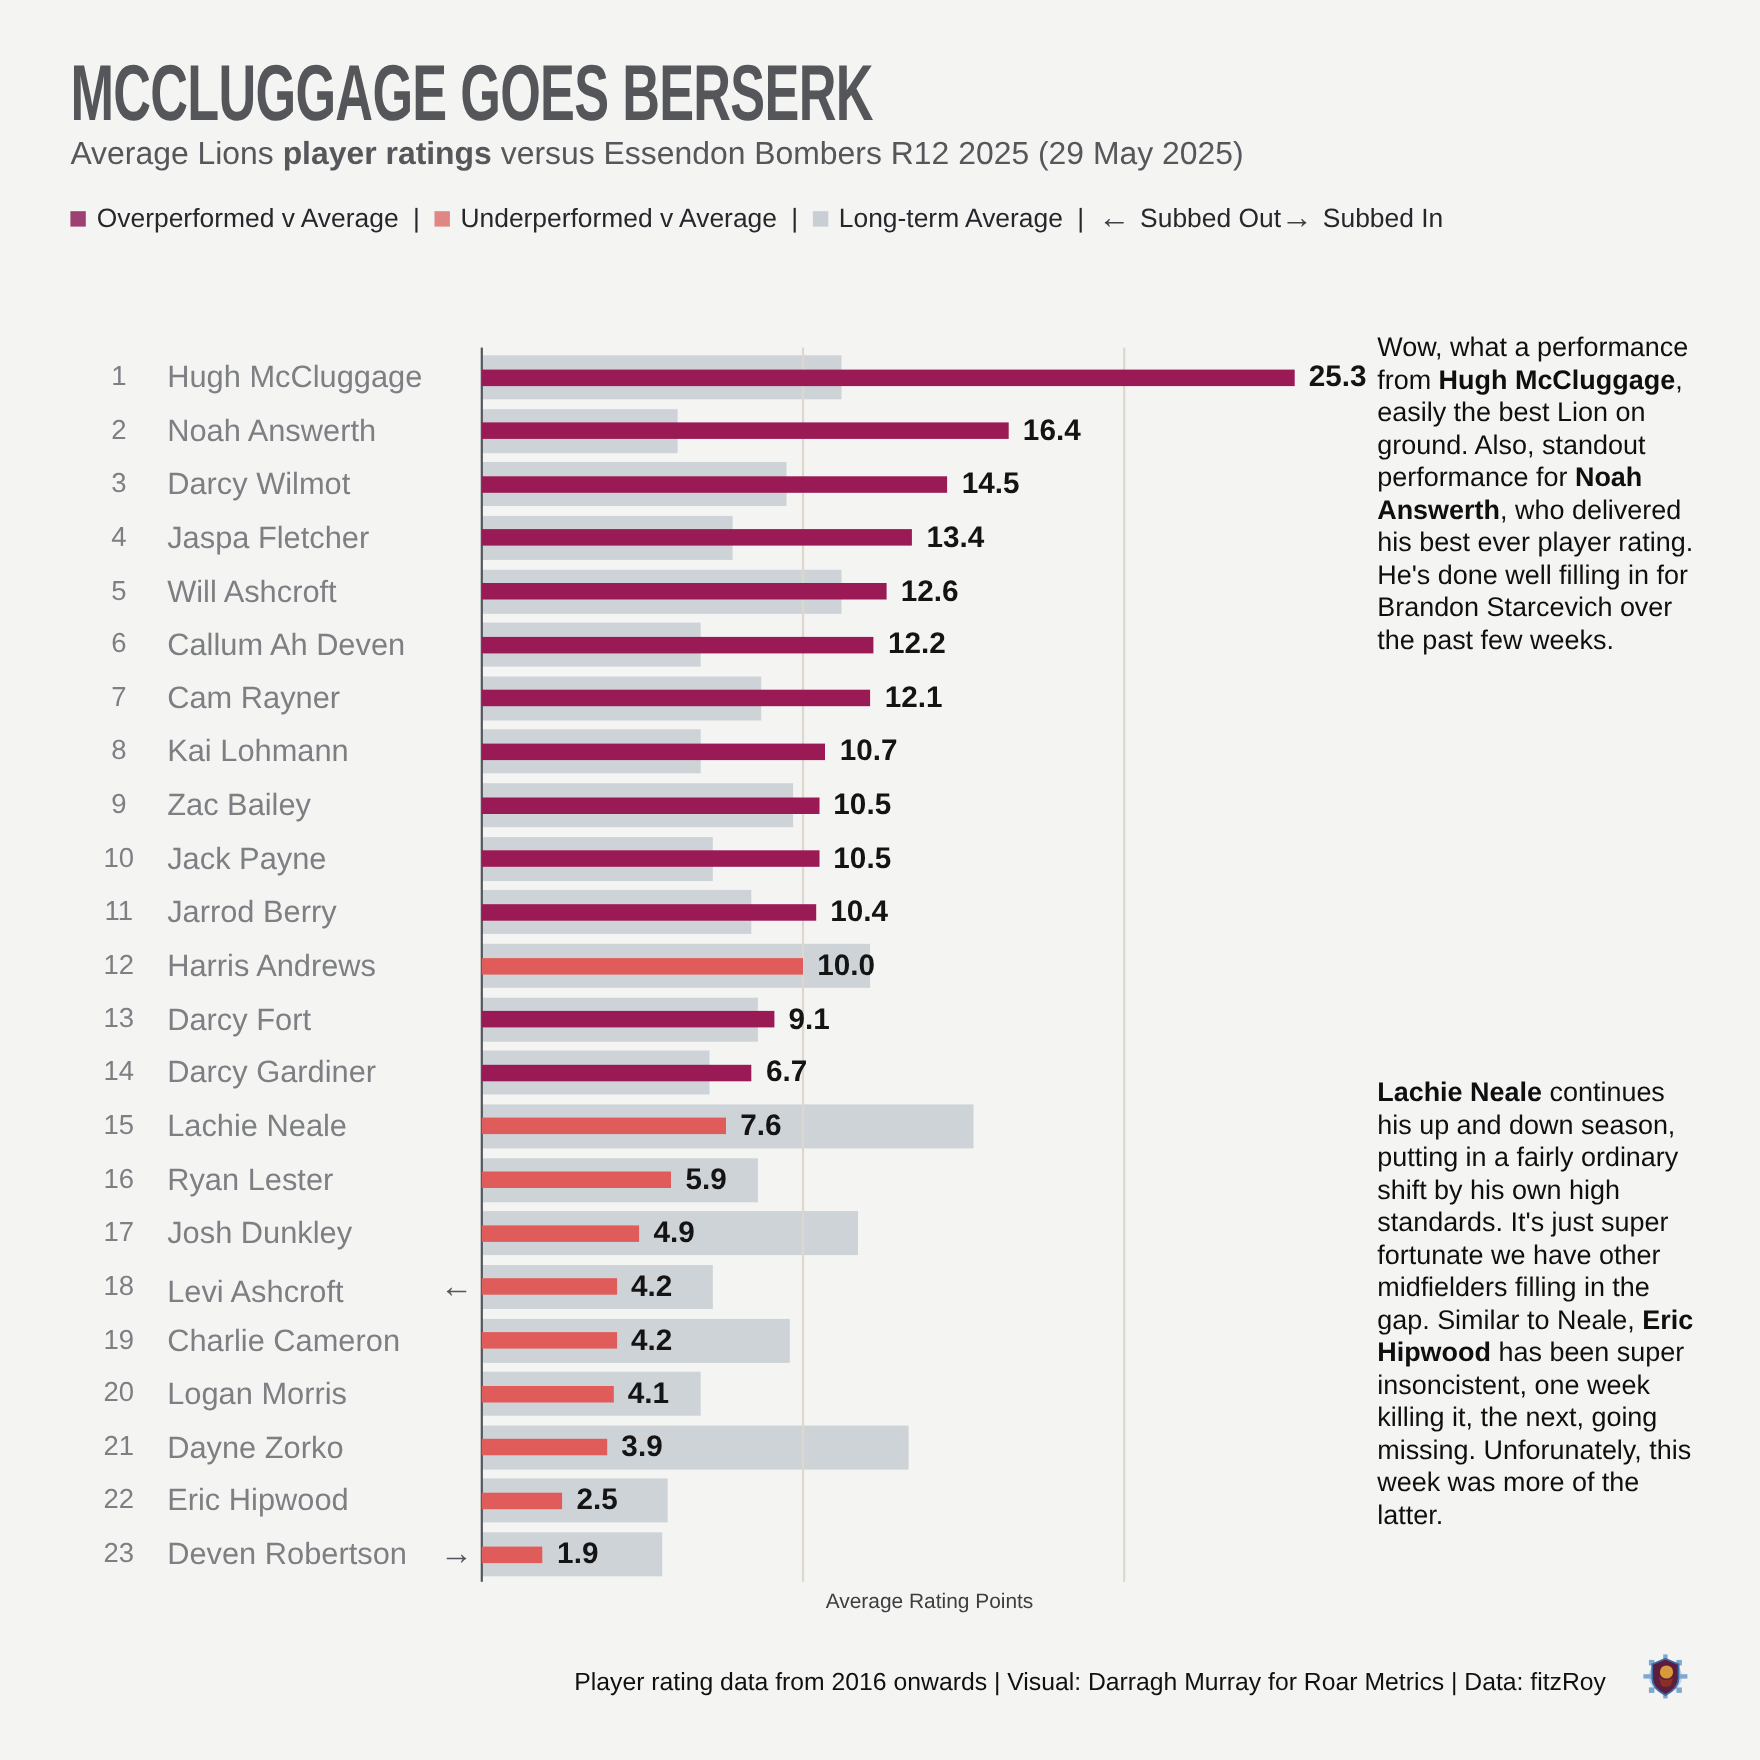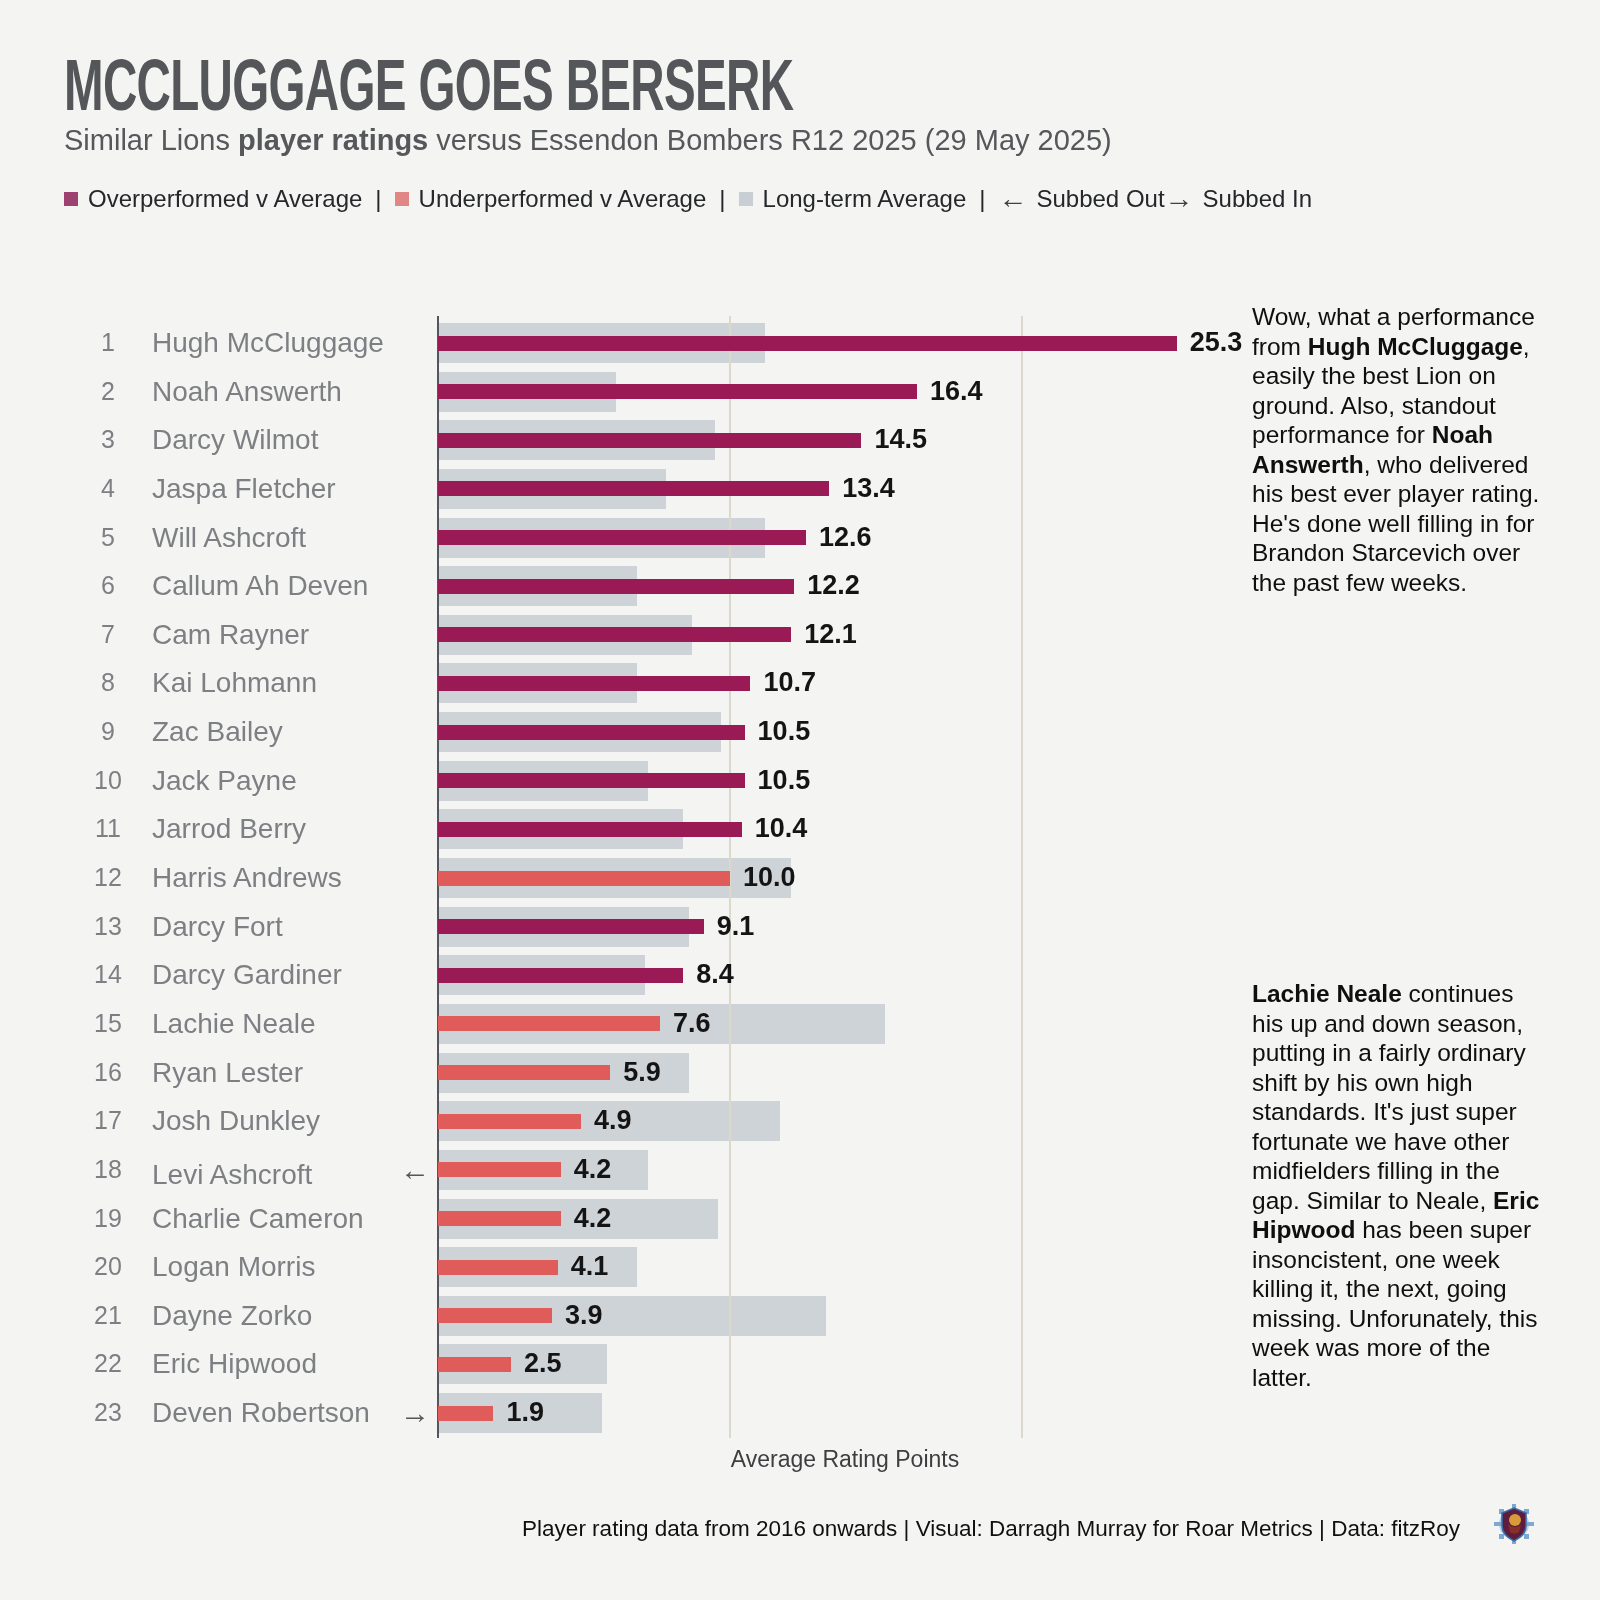--- a/index.html
+++ b/index.html
@@ -41,32 +41,32 @@
   .row-subarrow{position:absolute;font-size:30px;color:#53565a;z-index:5;line-height:1;}
   
   .annotation{
     left:1252px;width:290px;font-size:24.5px;line-height:1.205;color:#0f0f0f;
   }
   #annotation-top{top:302px;}
   #annotation-bottom{top:979px;}
   
   #x-axis-label{
     left:437px;top:1446px;width:816px;text-align:center;
-    font-size:23px;color:#3d3e40;
+    font-size:19px;color:#3d3e40;
   }
   #footer{
     top:1516px;right:140px;font-size:22.5px;color:#101010;white-space:nowrap;
   }
   #footer-logo{right:64px;top:1502px;width:44px;height:44px;}
 </style>
 </head>
 <body>
 
 <div class="abs" id="page-title">MCCLUGGAGE GOES BERSERK</div>
-<div class="abs" id="page-subtitle"><span>Similar Lions </span><span style="font-weight: 700;">player ratings</span><span> versus Essendon Bombers R12 2025 (29 May 2025)</span></div>
+<div class="abs" id="page-subtitle"><span>Average Lions </span><span style="font-weight: 700;">player ratings</span><span> versus Essendon Bombers R12 2025 (29 May 2025)</span></div>
 
 <div class="abs" id="legend">
     <span class="legend-swatch" style="background: rgb(156, 65, 112);"></span>
     <span>Overperformed v Average</span>
     <span class="legend-sep">|</span>
     <span class="legend-swatch" style="background: rgb(224, 134, 132);"></span>
     <span>Underperformed v Average</span>
     <span class="legend-sep">|</span>
     <span class="legend-swatch" style="background: rgb(201, 206, 213);"></span>
     <span>Long-term Average</span>
@@ -143,21 +143,21 @@
     <div class="row-value" style="left: 743px; top: 862.04px;">10.0</div>
     <div class="row-rank" style="left: 86px; top: 911.68px;">13</div>
     <div class="row-name" style="left: 152px; top: 910.68px;">Darcy Fort</div>
     <div class="bar-avg" style="left: 438px; top: 906.68px; width: 251.12px; height: 40px; background: rgb(206, 211, 216);"></div>
     <div class="bar-rating" style="left: 438px; top: 919.18px; width: 265.72px; height: 15px; background: rgb(154, 26, 85);"></div>
     <div class="row-value" style="left: 716.72px; top: 910.68px;">9.1</div>
     <div class="row-rank" style="left: 86px; top: 960.32px;">14</div>
     <div class="row-name" style="left: 152px; top: 959.32px;">Darcy Gardiner</div>
     <div class="bar-avg" style="left: 438px; top: 955.32px; width: 207.32px; height: 40px; background: rgb(206, 211, 216);"></div>
     <div class="bar-rating" style="left: 438px; top: 967.82px; width: 245.28px; height: 15px; background: rgb(154, 26, 85);"></div>
-    <div class="row-value" style="left: 696.28px; top: 959.32px;">8.4</div>
+    <div class="row-value" style="left: 696.28px; top: 959.32px;">6.7</div>
     <div class="row-rank" style="left: 86px; top: 1008.96px;">15</div>
     <div class="row-name" style="left: 152px; top: 1007.96px;">Lachie Neale</div>
     <div class="bar-avg" style="left: 438px; top: 1003.96px; width: 446.76px; height: 40px; background: rgb(206, 211, 216);"></div>
     <div class="bar-rating" style="left: 438px; top: 1016.46px; width: 221.92px; height: 15px; background: rgb(224, 92, 90);"></div>
     <div class="row-value" style="left: 672.92px; top: 1007.96px;">7.6</div>
     <div class="row-rank" style="left: 86px; top: 1057.6px;">16</div>
     <div class="row-name" style="left: 152px; top: 1056.6px;">Ryan Lester</div>
     <div class="bar-avg" style="left: 438px; top: 1052.6px; width: 251.12px; height: 40px; background: rgb(206, 211, 216);"></div>
     <div class="bar-rating" style="left: 438px; top: 1065.1px; width: 172.28px; height: 15px; background: rgb(224, 92, 90);"></div>
     <div class="row-value" style="left: 623.28px; top: 1056.6px;">5.9</div>

